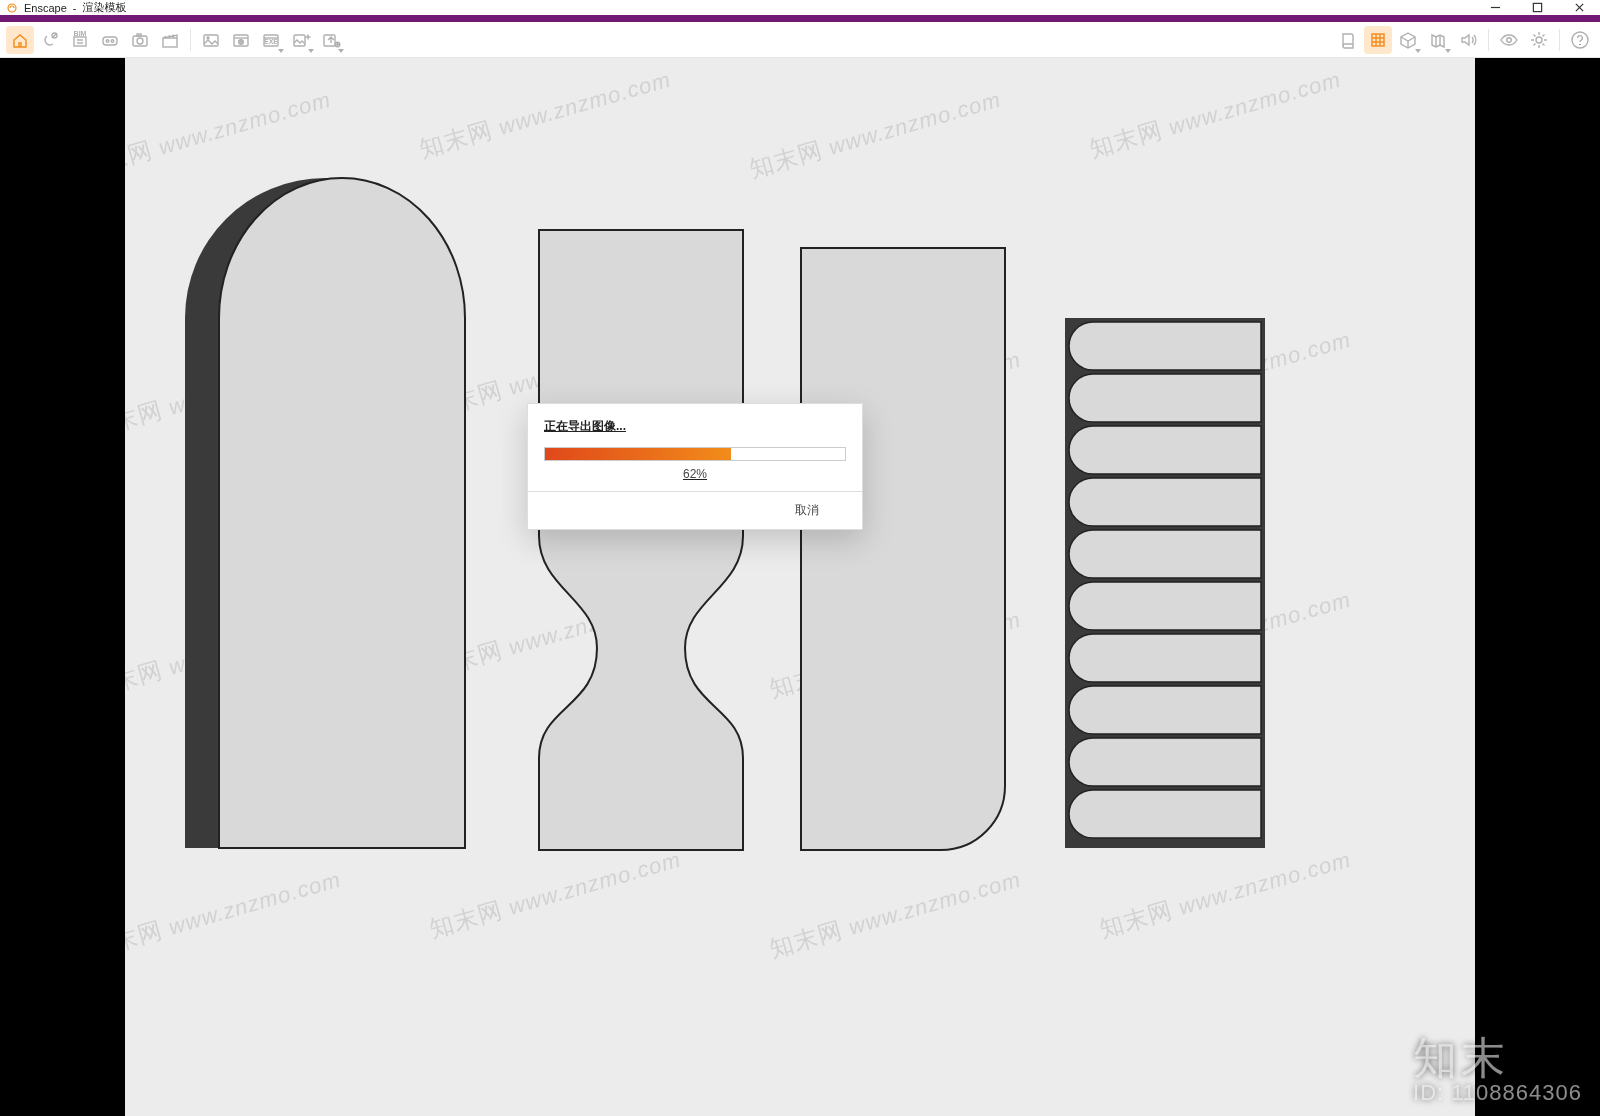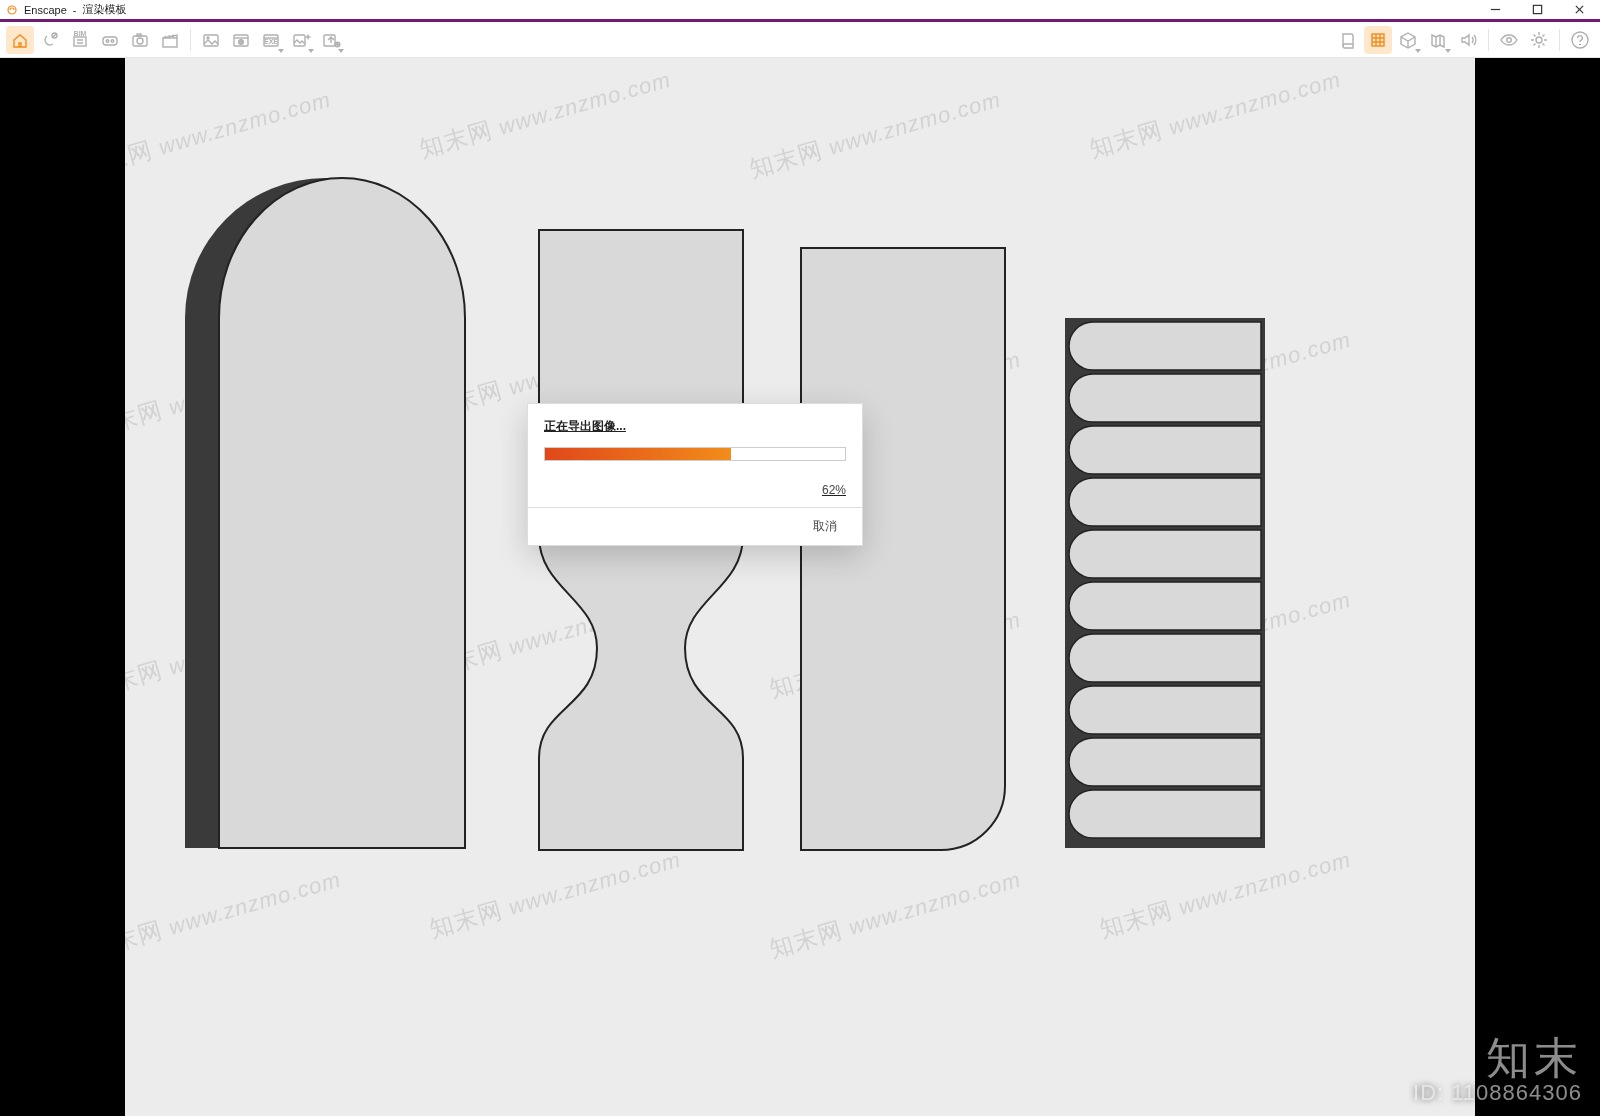--- a/index.html
+++ b/index.html
@@ -16,21 +16,21 @@
     --shape-shadow: #3a3a3a;
     --dialog-border: #dddddd;
     --text: #222;
   }
   * { box-sizing: border-box; }
   html, body { margin:0; padding:0; width:1600px; height:1116px; font-family: "Segoe UI", Arial, sans-serif; background:#fff; overflow:hidden; color:var(--text); }
 
   
   .titlebar {
     height:22px; display:flex; align-items:center; justify-content:space-between;
-    background:#ffffff; font-size:11px; padding:0 4px 0 6px; border-bottom:3px solid #701a75;
+    background:#ffffff; font-size:11px; padding:0 4px 0 6px; border-bottom:7px solid #701a75;
   }
   .titlebar-left { display:flex; align-items:center; gap:6px; }
   .app-logo { width:12px; height:12px; }
   .sys-buttons { display:flex; align-items:center; gap:8px; }
   .sys-btn { width:34px; height:20px; display:flex; align-items:center; justify-content:center; }
   .sys-btn svg { width:11px; height:11px; stroke:#333; stroke-width:1.3; fill:none; }
 
   
   .toolbar {
     height:36px; background:var(--toolbar-bg); border-bottom:1px solid var(--toolbar-border);
@@ -69,21 +69,21 @@
     position:relative; overflow:hidden;
   }
 
   
   .shapes-svg { position:absolute; inset:0; width:100%; height:100%; }
 
   
   .wm { position:absolute; color:rgba(120,120,120,0.22); font-size:22px; transform:rotate(-16deg); font-family: Arial, sans-serif; font-style:italic; pointer-events:none; white-space:nowrap; letter-spacing:1px; }
   .wm .cn { font-size:24px; font-style:normal; font-weight:500; }
   .footer-brand {
-    position:absolute; right:18px; bottom:10px; text-align:right; color:rgba(255,255,255,0.55);
+    position:absolute; right:18px; bottom:10px; text-align:left; color:rgba(255,255,255,0.55);
     font-family:"Microsoft YaHei", Arial, sans-serif; pointer-events:none;
     text-shadow:0 0 6px rgba(0,0,0,0.6);
   }
   .footer-brand .name { font-size:44px; font-weight:300; letter-spacing:4px; line-height:1; }
   .footer-brand .id { font-size:22px; letter-spacing:1px; line-height:1.2; font-weight:300; }
 
   
   .dialog {
     position:absolute; left:402px; top:345px; width:336px;
     background:#fff; border:1px solid var(--dialog-border);
@@ -91,23 +91,23 @@
     font-size:12px;
   }
   .dialog-body { padding:14px 16px 10px 16px;text-decoration:underline; }
   .dialog-title { font-weight:600; margin-bottom:12px; }
   .progress-outer {
     width:100%; height:14px; border:1px solid #ccc; background:#fff; position:relative;
   }
   .progress-inner {
     height:100%; background:linear-gradient(90deg,#e0481a 0%, #f28c1a 100%);
   }
-  .progress-label { text-align:right; margin-top:22px; font-size:12px; color:#444; }
+  .progress-label { text-align:center; margin-top:6px; font-size:12px; color:#444; }
   .dialog-footer {
-    border-top:1px solid var(--dialog-border); padding:10px 14px; text-align:right;
+    border-top:1px solid var(--dialog-border); padding:10px 32px; text-align:right;
   }
   .dialog-footer .btn {
     display:inline-block; min-width:46px; text-align:center; font-size:12px; color:#444;
     background:transparent; border:none;
   }
 </style>
 </head>
 <body>
 
 <div class="titlebar">

